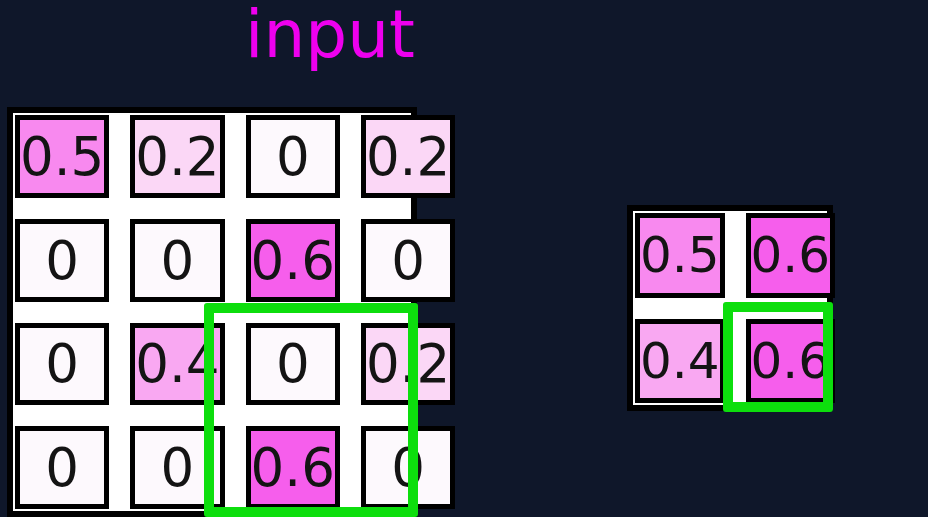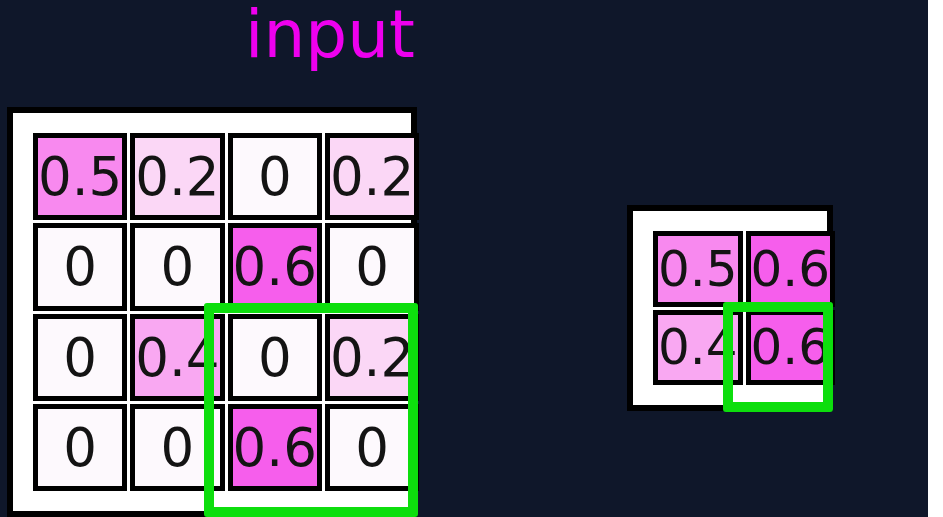--- a/index.html
+++ b/index.html
@@ -26,22 +26,22 @@
   }
   .input-title  { left: 330px; }
   .output-title { left: 826px; }
 
   .grid {
     position: absolute;
     box-sizing: border-box;
     border: 6px solid #000000;
     background: #ffffff;
     display: grid;
-    padding: 20px;
-    gap: 3px;
+    padding: 2px;
+    gap: 21px;
   }
   .input-grid {
     left: 7px;
     top: 107px;
     width: 410px;
     height: 410px;
     grid-template-columns: repeat(4, 1fr);
     grid-template-rows: repeat(4, 1fr);
     font-size: 53px;
   }

